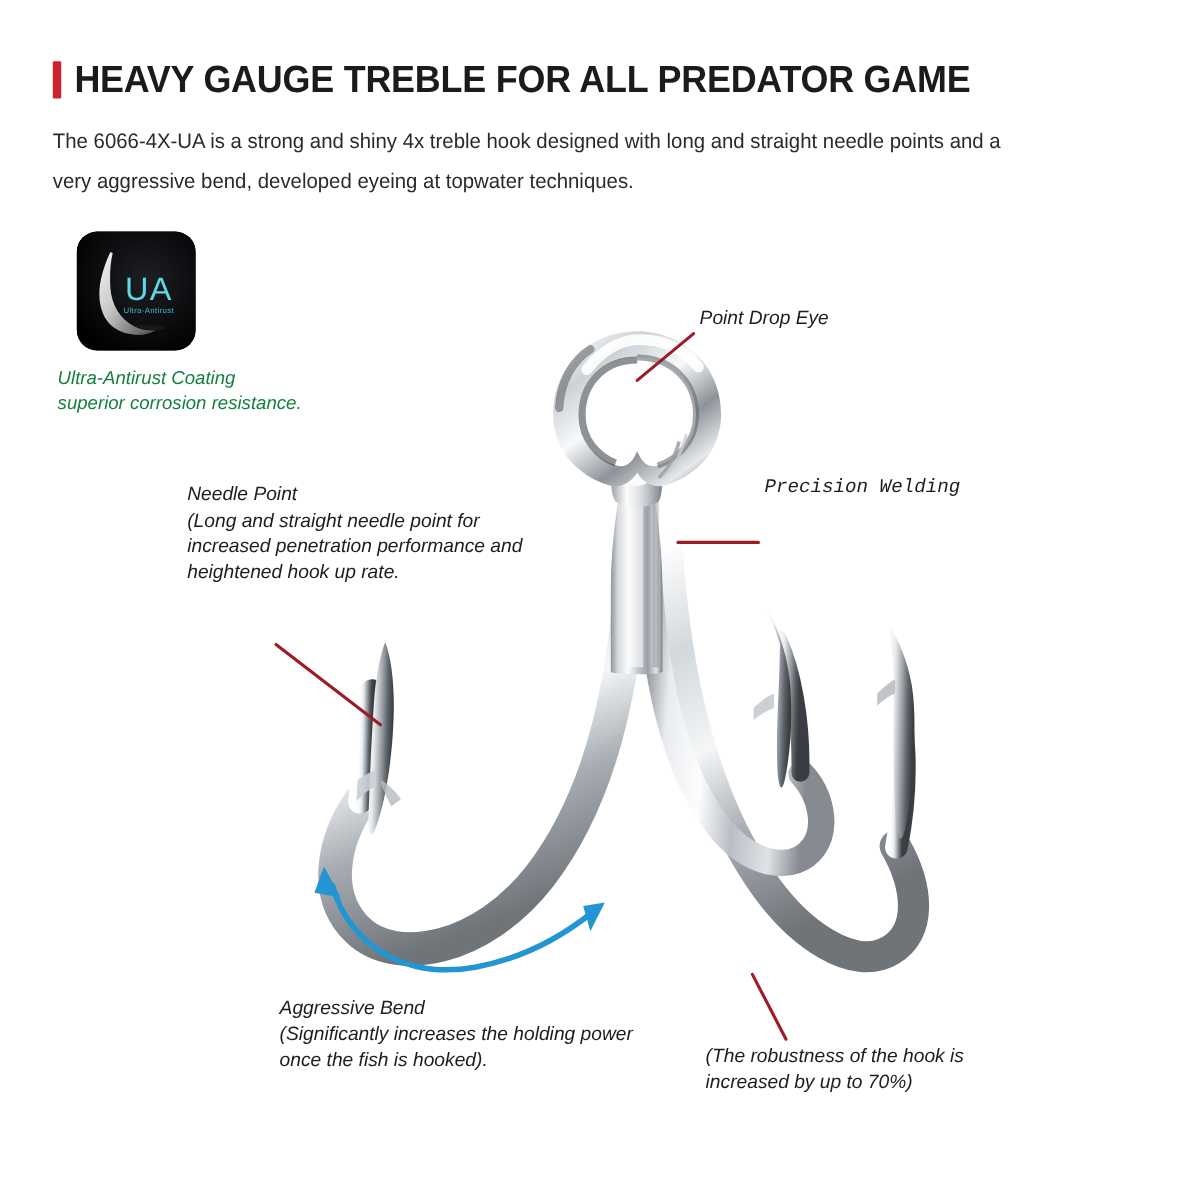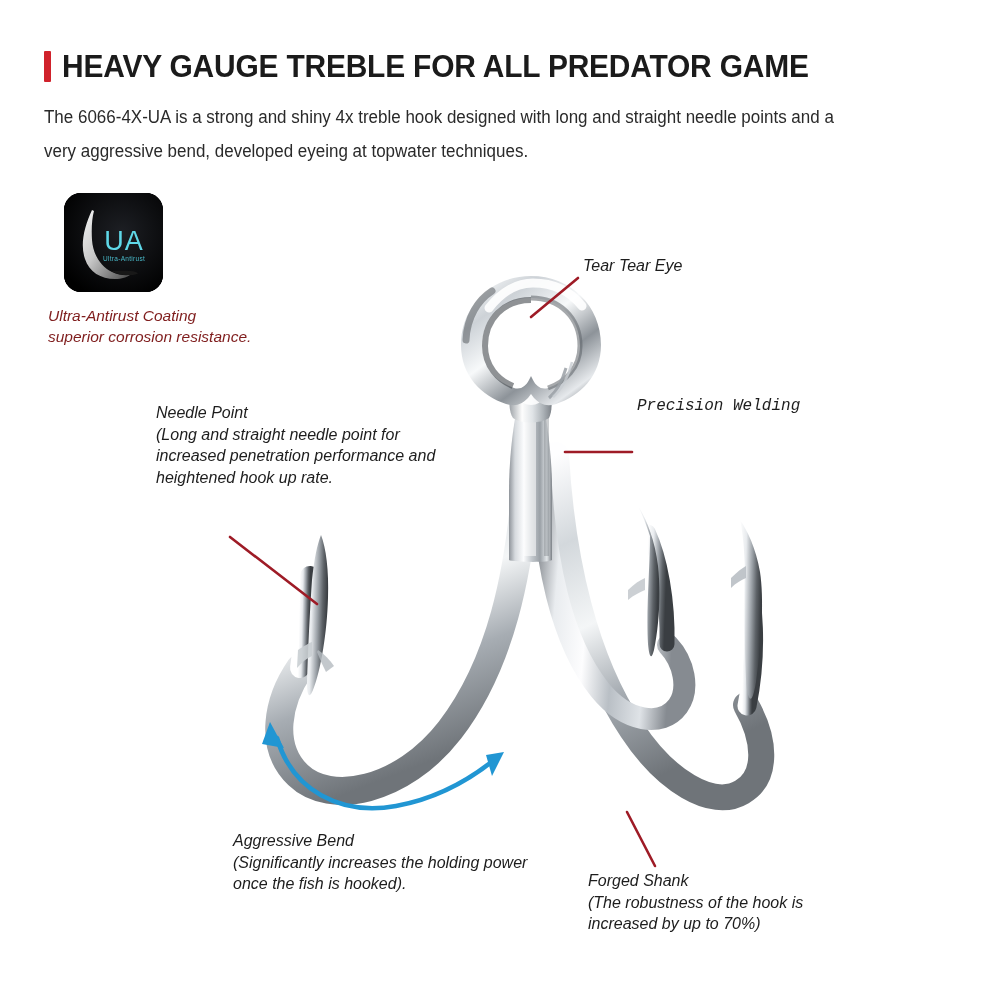--- a/index.html
+++ b/index.html
@@ -15,21 +15,21 @@
 
   .subtitle{position:absolute;left:44px;top:100px;width:840px;font-size:17.5px;
             line-height:34px;color:#2a2a2a;font-weight:400;transform:scaleX(0.97);transform-origin:left top;}
 
   
   .ua-badge{position:absolute;left:64px;top:193px;width:99px;height:99px;border-radius:17px;
             background:radial-gradient(ellipse at 62% 42%,#16171b 0%,#0a0a0c 55%,#000 100%);
             overflow:hidden;box-shadow:0 0 0 1px #000 inset;}
   .ua-badge svg{position:absolute;inset:0;}
   .ua-caption{position:absolute;left:48px;top:305px;width:330px;font-size:15.5px;
-              line-height:21px;font-style:italic;color:#7f1d1d;font-weight:500;}
+              line-height:21px;font-style:italic;color:#15803d;font-weight:500;}
 
   
   .callout{position:absolute;font-style:italic;color:#1d1d1d;font-weight:500;}
   .callout .hd{font-size:16px;line-height:21.5px;}
   .callout .bd{font-size:16px;line-height:21.5px;}
 
   .c-tear{left:583px;top:255px;}
   .c-weld{left:637px;top:396px;width:285px;font-family:Liberation Mono, monospace;}
   .c-needle{left:156px;top:402px;width:290px;}
   .c-bend{left:233px;top:830px;width:310px;}
@@ -205,35 +205,34 @@
     </g>
 
     <g>
       <path d="M277 738 C292 790 340 816 396 806 C440 798 474 776 494 760" fill="none" stroke="#2196d3" stroke-width="4.6" stroke-linecap="round"></path>
       <path d="M270 722 L284 748 L262 744 Z" fill="#2196d3"></path>
       <path d="M504 752 L492 776 L486 755 Z" fill="#2196d3"></path>
     </g>
   </svg>
 
   <div class="callout c-tear">
-    <div class="hd">Tear Tear Eye</div>
+    <div class="hd">Point Drop Eye</div>
   </div>
 
   <div class="callout c-weld">
     <div class="hd">Precision Welding</div>
   </div>
 
   <div class="callout c-needle">
     <div class="hd">Needle Point</div>
     <div class="bd"> (Long and straight needle point for increased penetration performance and heightened hook up rate.</div>
   </div>
 
   <div class="callout c-bend">
     <div class="hd">Aggressive Bend</div>
     <div class="bd">(Significantly increases the holding power once the fish is hooked).</div>
   </div>
 
   <div class="callout c-shank">
-    <div class="hd">Forged Shank</div>
     <div class="bd">(The robustness of the hook is increased by up to 70%)</div>
   </div>
 
 </div>
 
 </body></html>

